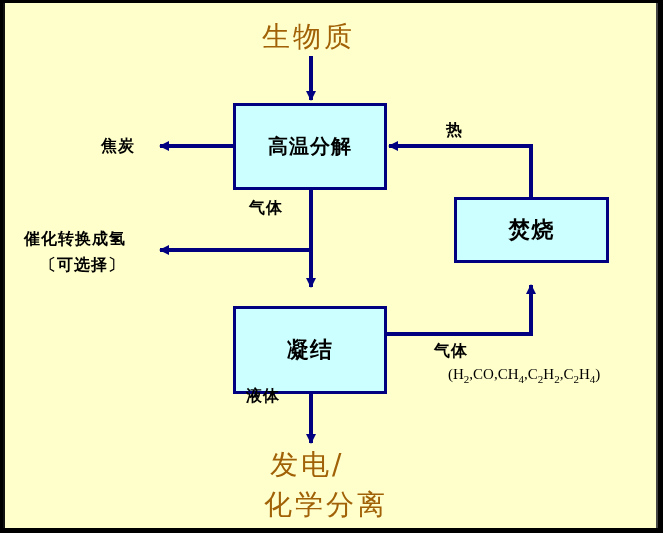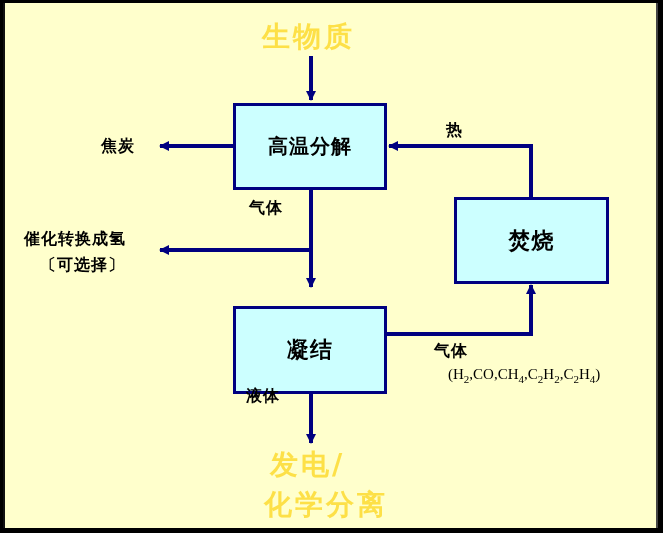--- a/index.html
+++ b/index.html
@@ -17,22 +17,22 @@
       font-family: "DejaVu Serif", serif; color: #000;
     }
     .box .t1 { font-size: 20px; font-weight: bold; letter-spacing: 1px; }
     .box .t2 { font-size: 18px; font-weight: bold; margin-top: 4px; white-space: nowrap; }
     .box .t2 .temp { font-family: "Liberation Serif", serif; font-weight: normal; font-size: 16px; margin-right: 6px; }
     .lbl {
       position: absolute; font-family: "DejaVu Sans", sans-serif; font-weight: bold;
       font-size: 16px; color: #000; white-space: nowrap; letter-spacing: 1px;
     }
     .big {
-      position: absolute; font-family: "DejaVu Sans", sans-serif; font-weight: bold;
-      font-size: 28px; color: #fde047; white-space: nowrap; letter-spacing: 3px;
+      position: absolute; font-family: "DejaVu Sans", sans-serif; font-weight: normal;
+      font-size: 28px; color: #a16207; white-space: nowrap; letter-spacing: 3px;
     }
     .formula { position: absolute; font-family: "Liberation Serif", serif; font-size: 15px; color: #000; white-space: nowrap; }
     .formula sub { font-size: 11px; }
   </style>
 </head>
 <body>
 
 <div id="canvas"></div>
 
 <svg id="links" xmlns="http://www.w3.org/2000/svg">
@@ -58,21 +58,21 @@
     <line x1="311" y1="380" x2="311" y2="443" marker-end="url(#ah)"></line>
   </g>
 </svg>
 
 <div class="big" style="left:262px; top:18px;">生物质</div>
 
 <div class="box" style="left:233px; top:103px; width:154px; height:87px;">
   <div class="t1">高温分解</div>
 </div>
 
-<div class="box" style="left:454px; top:197px; width:155px; height:87px;">
+<div class="box" style="left:454px; top:197px; width:155px; height:66px;">
   <div class="t1" style="font-size:22px;">焚烧</div>
 </div>
 
 <div class="box" style="left:233px; top:290px; width:154px; height:88px;margin-top:16px;">
   <div class="t1" style="font-size:22px;">凝结</div>
 </div>
 
 <div class="lbl" style="left:101px; top:136px;">焦炭</div>
 <div class="lbl" style="left:446px; top:120px;">热</div>
 <div class="lbl" style="left:249px; top:198px;">气体</div>

